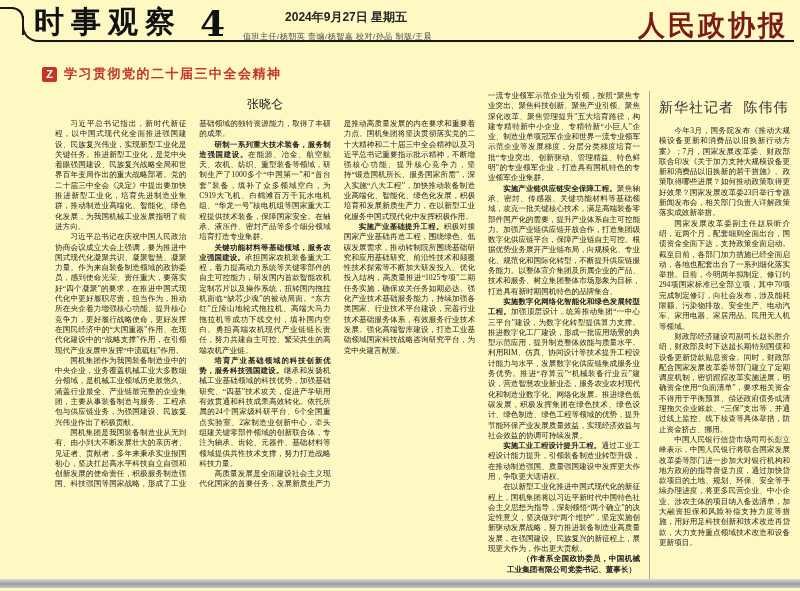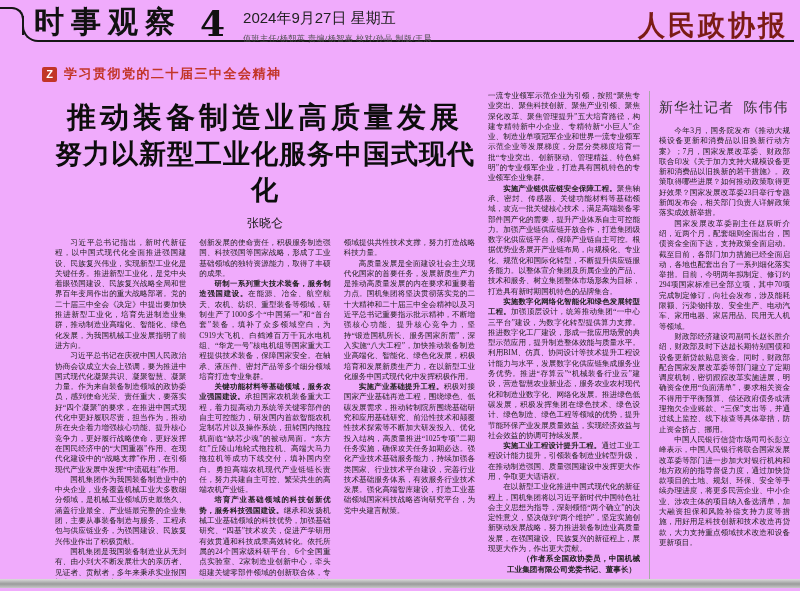--- a/index.html
+++ b/index.html
@@ -1,28 +1,28 @@
 <!DOCTYPE html>
 <html><head>
 <meta charset="utf-8">
 <style>
   html,body{margin:0;padding:0;background:#e9e9e7;}
-  .paper{position:relative;width:800px;height:591px;background:#f0abfc;overflow:hidden;
+  .paper{position:relative;width:800px;height:591px;background:#fef9c3;overflow:hidden;
          font-family:"Liberation Serif","DejaVu Serif",serif;color:#1c1c1c;}
   
   .bracket-a{position:absolute;left:0;top:7px;width:22px;height:26px;
              border-top:2px solid #161616;border-right:2px solid #161616;border-top-right-radius:12px;}
   .bracket-b{position:absolute;left:22px;top:16px;right:6px;height:24px;
              border-left:2px solid #161616;border-bottom:2px solid #161616;border-bottom-left-radius:16px;}
   .hdr{position:relative;height:52px;}
   .hdr-inner{position:absolute;left:34px;top:6px;display:flex;align-items:flex-start;gap:18px;}
   .section-title{font-size:30px;font-weight:bold;letter-spacing:7px;color:#111;line-height:32px;}
   .page-num{font-size:36px;font-weight:bold;line-height:34px;color:#111;font-family:"DejaVu Serif",serif;}
   .date-block{padding-top:3px;}
-  .date-line{font-size:15px;font-weight:normal;color:#222;font-family:"Liberation Sans",sans-serif;}
+  .date-line{font-size:12px;font-weight:bold;color:#222;font-family:"Liberation Sans",sans-serif;margin-left:42px;}
   .staff-line{font-size:8px;color:#4a4a4a;margin-top:5px;font-family:Liberation Sans, sans-serif;letter-spacing:.5px;}
   .masthead{position:absolute;right:12px;top:8px;font-size:27px;font-weight:bold;color:#7b1b15;
             letter-spacing:3px;font-family:"Liberation Serif",serif;transform:scaleY(1.05);}
   
   .kicker{margin:13px 0 0 42px;display:flex;align-items:center;gap:7px;}
   .kicker-logo{width:15px;height:15px;background:#c23527;color:#fff;font-family:"Liberation Sans",sans-serif;
                font-weight:bold;font-size:11px;display:flex;align-items:center;justify-content:center;border-radius:2px;}
   .kicker-text{color:#c23527;font-weight:bold;font-size:13px;letter-spacing:1.5px;
                font-family:"Liberation Sans",sans-serif;}
   
@@ -74,24 +74,20 @@
 
   <div class="kicker">
     <span class="kicker-logo">Z</span>
     <span class="kicker-text">学习贯彻党的二十届三中全会精神</span>
   </div>
 
   <div class="content">
 
     <div class="main-article">
       <div class="left-zone">
-        <div class="headline">
-          <div class="t1">推动装备制造业高质量发展</div>
-          <div class="t2">努力以新型工业化服务中国式现代化</div>
-        </div>
         <div class="byline">张晓仑</div>
         <div class="cols3">
             <p>习近平总书记指出，新时代新征程，以中国式现代化全面推进强国建设、民族复兴伟业，实现新型工业化是关键任务。推进新型工业化，是党中央着眼强国建设、民族复兴战略全局和世界百年变局作出的重大战略部署。党的二十届三中全会《决定》中提出要加快推进新型工业化，培育先进制造业集群，推动制造业高端化、智能化、绿色化发展，为我国机械工业发展指明了前进方向。</p>
             <p>习近平总书记在庆祝中国人民政治协商会议成立大会上强调，要为推进中国式现代化凝聚共识、凝聚智慧、凝聚力量。作为来自装备制造领域的政协委员，感到使命光荣、责任重大，要落实好“四个凝聚”的要求，在推进中国式现代化中更好履职尽责，担当作为，推动所在央企着力增强核心功能、提升核心竞争力，更好履行战略使命，更好发挥在国民经济中的“大国重器”作用、在现代化建设中的“战略支撑”作用，在引领现代产业发展中发挥“中流砥柱”作用。</p>
             <p>国机集团作为我国装备制造业中的中央企业，业务覆盖机械工业大多数细分领域，是机械工业领域历史最悠久、涵盖行业最全、产业链最完整的企业集团，主要从事装备制造与服务、工程承包与供应链业务，为强国建设、民族复兴伟业作出了积极贡献。</p>
             <p>国机集团是我国装备制造业从无到有、由小到大不断发展壮大的亲历者、见证者、贡献者，多年来秉承实业报国初心，坚决扛起高水平科技自立自强和创新发展的使命责任，积极服务制造强国、科技强国等国家战略，形成了工业基础领域的独特资源能力，取得了丰硕的成果。</p>
             <p><b>研制一系列重大技术装备，服务制造强国建设。</b>在能源、冶金、航空航天、农机、纺织、重型装备等领域，研制生产了1000多个“中国第一”和“首台套”装备，填补了众多领域空白，为C919大飞机、白鹤滩百万千瓦水电机组、“华龙一号”核电机组等国家重大工程提供技术装备，保障国家安全。在轴承、液压件、密封产品等多个细分领域培育打造专业集群。</p>
             <p><b>关键功能材料等基础领域，服务农业强国建设。</b>承担国家农机装备重大工程，着力提高动力系统等关键零部件的自主可控能力，研发国内首款智能农机定制芯片以及操作系统，扭转国内拖拉机面临“缺芯少魂”的被动局面。“东方红”丘陵山地轮式拖拉机、高端大马力拖拉机等成功下线交付，填补国内空白。勇担高端农机现代产业链链长责任，努力共建自主可控、繁荣共生的高端农机产业链。</p>
             <p><b>培育产业基础领域的科技创新优势，服务科技强国建设。</b>继承和发扬机械工业基础领域的科技优势，加强基础研究、“四基”技术攻关，促进产学研用有效贯通和科技成果高效转化。依托所属的24个国家级科研平台、6个全国重点实验室、2家制造业创新中心，牵头组建关键零部件领域的创新联合体，专注为轴承、齿轮、元器件、基础材料等领域提供共性技术支撑，努力打造战略科技力量。</p>
             <p>高质量发展是全面建设社会主义现代化国家的首要任务，发展新质生产力是推动高质量发展的内在要求和重要着力点。国机集团将坚决贯彻落实党的二十大精神和二十届三中全会精神以及习近平总书记重要指示批示精神，不断增强核心功能、提升核心竞争力，坚持“锻造国机所长、服务国家所需”，深入实施“八大工程”，加快推动装备制造业高端化、智能化、绿色化发展，积极培育和发展新质生产力，在以新型工业化服务中国式现代化中发挥积极作用。</p>

